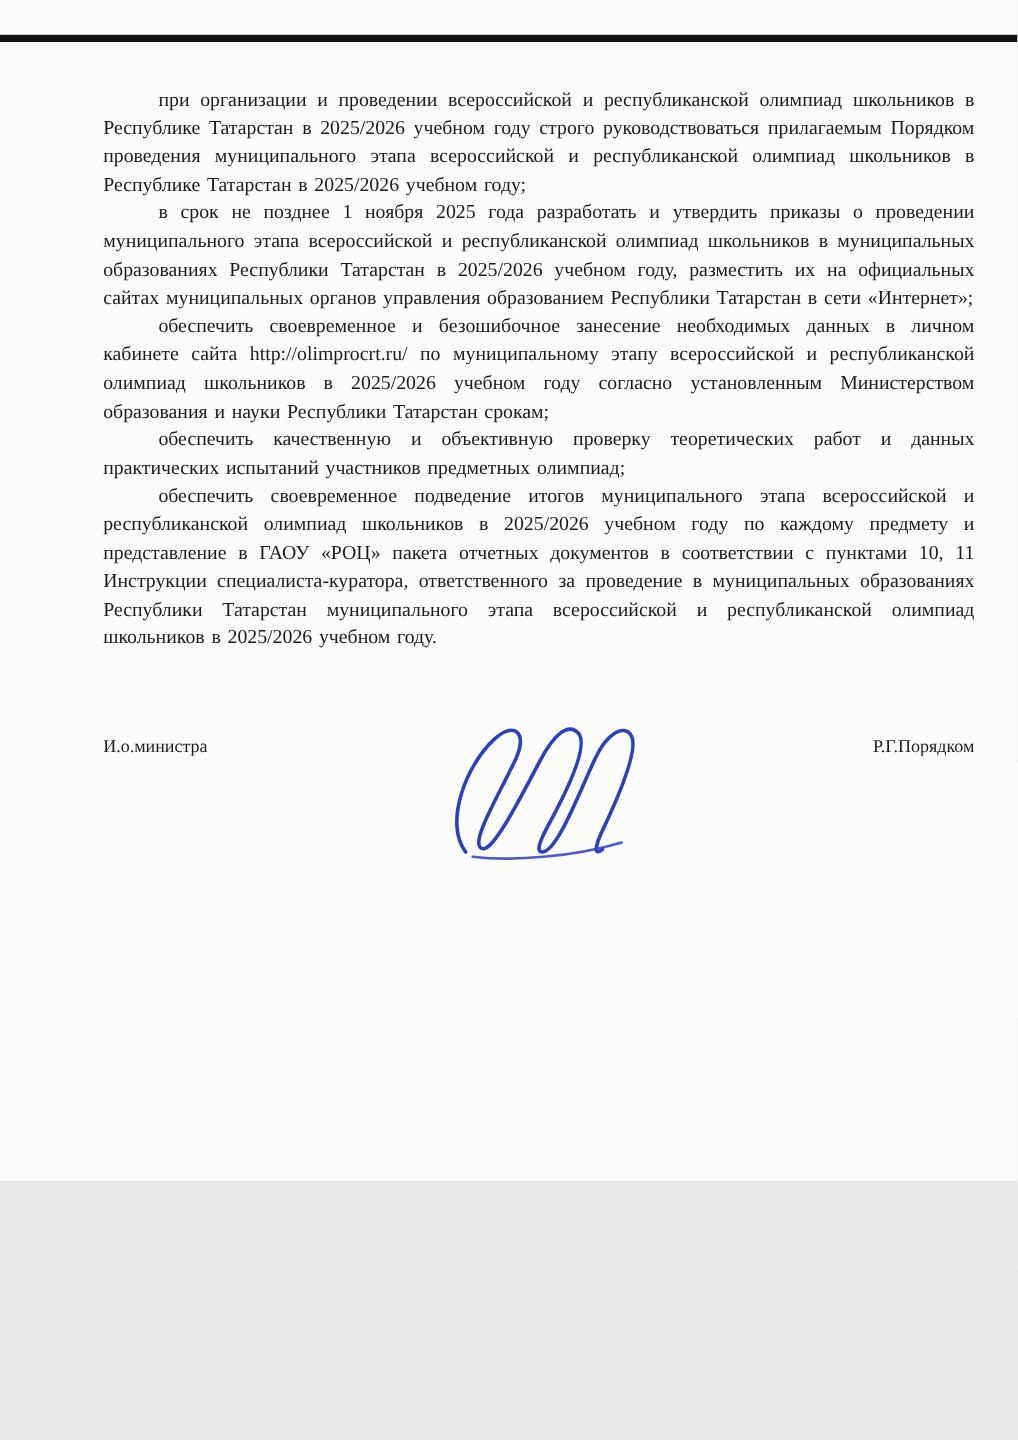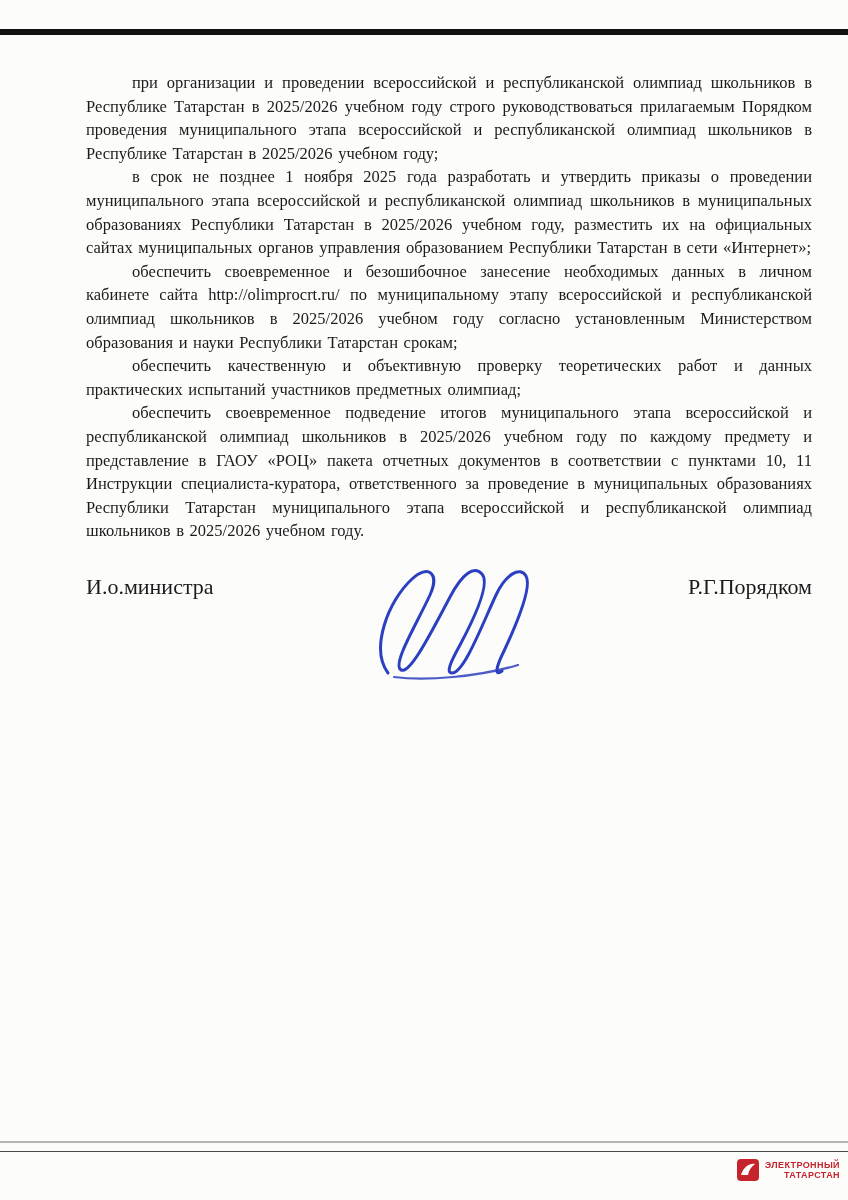--- a/index.html
+++ b/index.html
@@ -1,19 +1,19 @@
 <!DOCTYPE html>
 <html><head>
 <meta charset="utf-8">
 <style>
   html, body { margin: 0; padding: 0; background: #e8e8e8; }
   .page {
     position: relative;
     width: 848px;
-    height: 1200px;
+    height: 984px;
     margin: 0 auto;
     background: #fcfcfb;
     overflow: hidden;
     font-family: "Liberation Serif", serif;
     color: #1b1b1b;
   }
   .scan-top {
     position: absolute;
     top: 29px; left: 0; right: 0;
     height: 6px;
@@ -28,24 +28,24 @@
     line-height: 23.6px;
     text-align: justify;
   }
   .content p {
     margin: 0;
     text-indent: 46px;
     word-spacing: 1.5px;
   }
   .sig-row {
     position: relative;
-    margin-top: 32px;
+    margin-top: 69px;
     display: flex;
     justify-content: space-between;
-    font-size: 22px;
+    font-size: 15px;
   }
   .sig-scribble {
     position: absolute;
     left: 282px;
     top: -16px;
     width: 172px;
     height: 128px;
   }
   .scan-bottom {
     position: absolute;

